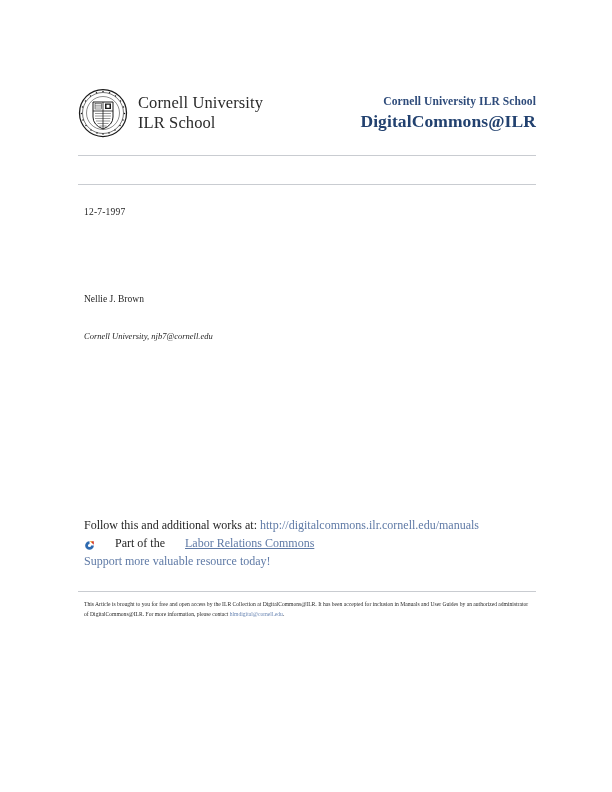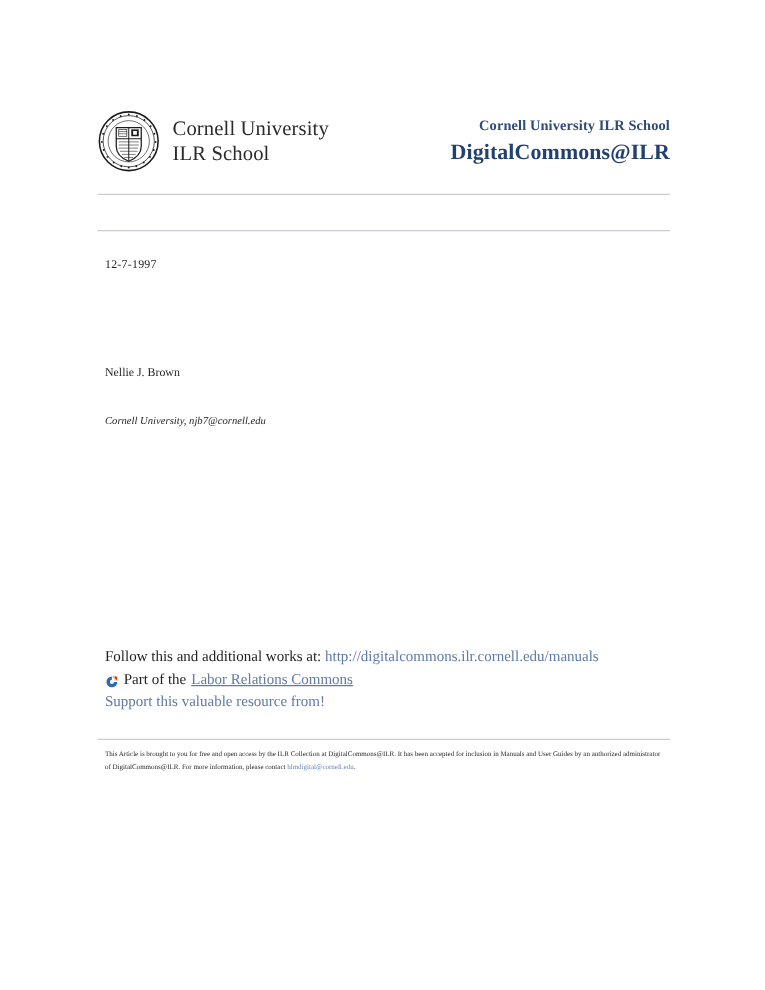--- a/index.html
+++ b/index.html
@@ -151,21 +151,21 @@
     color: #5f7aa6;
     text-decoration: none;
   }
   .links .lnk-underline {
     color: #5f7aa6;
     text-decoration: underline;
   }
   .row-part {
     display: flex;
     align-items: center;
-    gap: 4px;
+    gap: 20px;
   }
   .bepress-icon {
     width: 11px;
     height: 11px;
     flex: 0 0 auto;
     display: inline-block;
     vertical-align: middle;
   }
   .support {
     color: #5f7aa6;
@@ -274,21 +274,21 @@
           <path d="M12 2.5 A9.5 9.5 0 1 0 21.5 12 L15.5 12 A3.5 3.5 0 1 1 12 8.5 Z" fill="#2e6ab0"></path>
           <path d="M13.2 2.6 L21.4 2.6 L21.4 10.3 Z" fill="#d33a2c"></path>
           <path d="M13.2 2.6 L17.3 2.6 L17.3 6.4 Z" fill="#f2c230"></path>
         </svg>
       </span>
       <span>Part of the</span>
       <span class="lnk-underline">Labor Relations Commons</span>
     </div>
 
 
-    <div class="support">Support this valuable resource from!</div>
+    <div class="support">Support more valuable resource today!</div>
 
   </div>
 
   <div class="rule rule-footer"></div>
 
   <div class="finefoot">
     <span>This Article is brought to you for free and open access by the ILR Collection at DigitalCommons@ILR. It has been accepted for inclusion in Manuals</span>
     <span>and User Guides by an authorized administrator of DigitalCommons@ILR. For more information, please contact</span>
     <span class="mail">hlmdigital@cornell.edu</span><span>.</span>
   </div>

